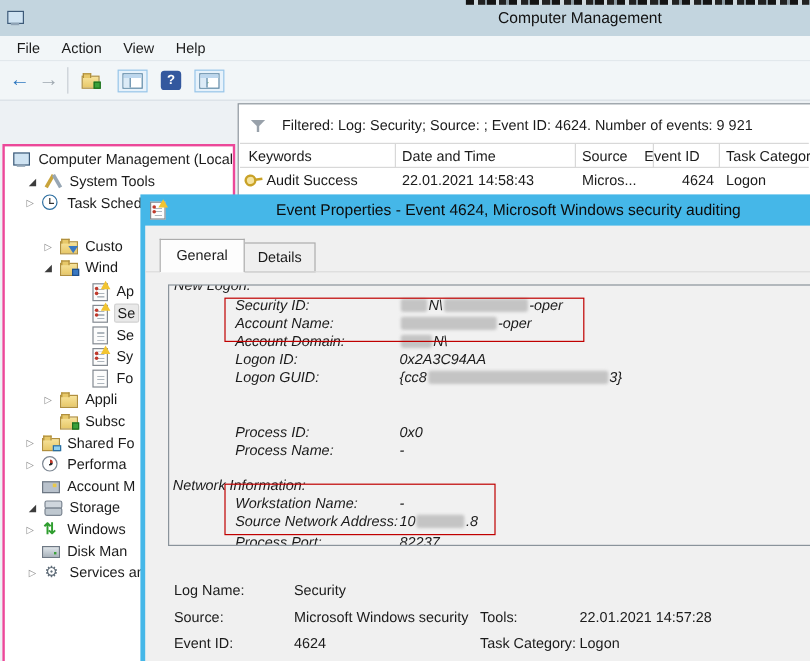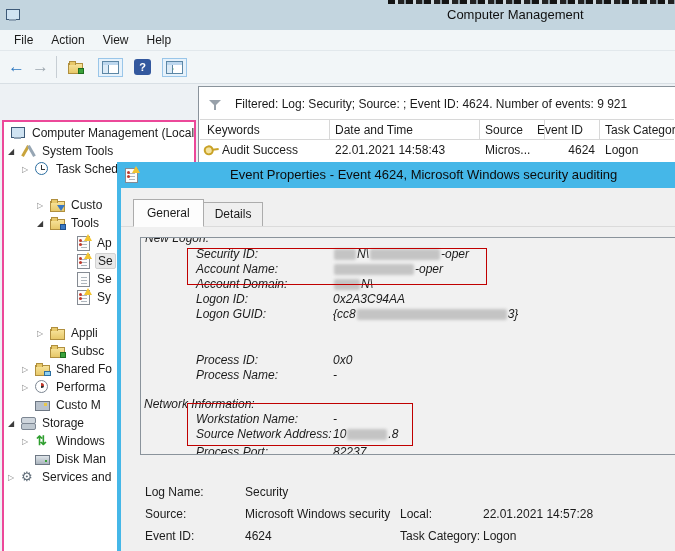--- a/index.html
+++ b/index.html
@@ -5,21 +5,21 @@
   * { margin:0; padding:0; box-sizing:border-box; }
   html,body { width:675px; height:551px; overflow:hidden; }
   body { font-family:"Liberation Sans", sans-serif; font-size:12px; color:#1b1b1b;
          background:#EDF1F4; position:relative; }
   .abs { position:absolute; }
 
   
   .titlebar { left:0; top:0; width:675px; height:30px; background:#C3D5DF; }
   .top-sliver { left:388px; top:0; width:287px; height:4px;
     background:repeating-linear-gradient(90deg,#141414 0 7px,#cfd9de 7px 10px,#222 10px 16px,#8d9ba3 16px 18px); }
-  .win-title { left:415px; top:0; height:30px; line-height:30px; font-size:13px; color:#101010;margin-left:32px; }
+  .win-title { left:415px; top:0; height:30px; line-height:30px; font-size:13px; color:#101010; }
   .menubar { left:0; top:30px; width:675px; height:21px; background:#F2F6F8; border-bottom:1px solid #E2E8EC;
              display:flex; align-items:center; padding-left:5px; }
   .menu-item { padding:0 9px; height:21px; line-height:21px; cursor:default; }
   .toolbar { left:0; top:51px; width:675px; height:33px; background:#F2F6F8; border-bottom:1px solid #D8DFE4;
              display:flex; align-items:center; gap:7px; padding-left:8px; }
   .tb-sep { width:1px; height:22px; background:#C7CED4; }
   .nav-arrow { font-size:17px; font-weight:bold; line-height:22px; }
   .nav-back { color:#2E78C0; } .nav-fwd { color:#9FA8B0; }
   .tb-btn { padding:2px 3px; border:1px solid transparent; display:flex; align-items:center; }
   .tb-btn.active { border:1px solid #9AC6E9; background:#E7F2FB; }
@@ -36,21 +36,21 @@
   .tree-panel { left:2px; top:73px; width:194px; height:465px; background:#fff; border:2px solid #ec4899;margin-top:47px; }
   .list-panel { left:198px; top:86px; width:478px; height:465px; background:#fff; border:1px solid #8A939B; }
 
   
   .tree-row { position:absolute; left:1px; right:1px; height:18px; display:flex; align-items:center; white-space:nowrap; }
   .exp { width:13px; flex:none; font-size:8px; color:#3c3c3c; text-align:left; }
   .exp.col::before { content:"▷"; color:#8a8a8a; }
   .exp.open::before { content:"◢"; color:#3c3c3c; }
   .lbl { padding:0 2px; }
   .sel .lbl { background:#E9E9E9; border:1px solid #D2D2D2; border-radius:2px; }
-  .d0 { padding-left:6px; } .d1 { padding-left:3px; } .d2 { padding-left:17px; }
+  .d0 { padding-left:6px; } .d1 { padding-left:19px; } .d2 { padding-left:17px; }
   .d3 { padding-left:32px; } .d4 { padding-left:58px; }
 
   
   .ic { width:15px; height:14px; position:relative; display:inline-block; flex:none; margin-right:4px; }
   .ic::before,.ic::after { content:""; position:absolute; }
   .ic-computer::before { left:0; top:1px; width:12px; height:9px; background:#CFE3F2; border:1px solid #3D5A78; }
   .ic-computer::after { left:3px; top:11px; width:7px; height:2px; background:#8FA3B5; }
   .ic-tools::before { left:3px; top:1px; width:3px; height:12px; background:#C9A43C; transform:rotate(30deg); }
   .ic-tools::after { left:9px; top:1px; width:3px; height:12px; background:#97A6B4; transform:rotate(-30deg); }
   .ic-clock::before { left:0; top:0; width:11px; height:11px; background:#fff; border:1px solid #2C6EA0; border-radius:50%; }
@@ -172,21 +172,21 @@
       <span class="ic ic-folder">
         <i class="funnel-b"></i>
       </span>
       <span class="lbl">Custo</span>
     </div>
   <div class="tree-row d3" style="top:92px">
       <span class="exp open"></span>
       <span class="ic ic-folder">
         <i class="badge"></i>
       </span>
-      <span class="lbl">Tools</span>
+      <span class="lbl">Wind</span>
     </div>
   <div class="tree-row d4" style="top:112px">
       <span class="exp"></span>
       <span class="ic ic-page ic-dots">
         <i class="warn"></i>
       </span>
       <span class="lbl">Ap</span>
     </div>
   <div class="tree-row d4 sel" style="top:130px">
       <span class="exp"></span>
@@ -200,20 +200,25 @@
       <span class="ic ic-page"></span>
       <span class="lbl">Se</span>
     </div>
   <div class="tree-row d4" style="top:166px">
       <span class="exp"></span>
       <span class="ic ic-page ic-dots">
         <i class="warn"></i>
       </span>
       <span class="lbl">Sy</span>
     </div>
+  <div class="tree-row d4" style="top:184px">
+      <span class="exp"></span>
+      <span class="ic ic-page"></span>
+      <span class="lbl">Fo</span>
+    </div>
   <div class="tree-row d3" style="top:202px">
       <span class="exp col"></span>
       <span class="ic ic-folder"></span>
       <span class="lbl">Appli</span>
     </div>
   <div class="tree-row d3" style="top:220px">
       <span class="exp"></span>
       <span class="ic ic-folder">
         <i class="badge green"></i>
       </span>
@@ -227,21 +232,21 @@
   <div class="tree-row d2" style="top:238px">
       <span class="exp col"></span>
       <span class="ic ic-folder">
         <i class="share-b"></i>
       </span>
       <span class="lbl">Shared Fo</span>
     </div>
   <div class="tree-row d2" style="top:274px">
       <span class="exp"></span>
       <span class="ic ic-devmgr"></span>
-      <span class="lbl">Custo M</span>
+      <span class="lbl">Account M</span>
     </div>
   <div class="tree-row d1" style="top:292px">
       <span class="exp open"></span>
       <span class="ic ic-storage"></span>
       <span class="lbl">Storage</span>
     </div>
   <div class="tree-row d2" style="top:310px">
       <span class="exp col"></span>
       <span class="ic ic-backup"></span>
       <span class="lbl">Windows</span>
@@ -333,21 +338,21 @@
       <span class="drow" style="left:192px;top:207px">82237</span>
     </div>
 
     <div class="redbox" style="left:66px;top:60px;width:300px;height:37px"></div>
     <div class="redbox" style="left:66px;top:215px;width:226px;height:43px"></div>
 
     <span class="foot-lbl" style="left:24px;top:297px">Log Name:</span>
     <span class="foot-lbl" style="left:124px;top:297px">Security</span>
     <span class="foot-lbl" style="left:24px;top:319px">Source:</span>
     <span class="foot-lbl" style="left:124px;top:319px">Microsoft Windows security</span>
-    <span class="foot-lbl" style="left:279px;top:319px">Local:</span>
+    <span class="foot-lbl" style="left:279px;top:319px">Tools:</span>
     <span class="foot-lbl" style="left:362px;top:319px">22.01.2021 14:57:28</span>
     <span class="foot-lbl" style="left:24px;top:341px">Event ID:</span>
     <span class="foot-lbl" style="left:124px;top:341px">4624</span>
     <span class="foot-lbl" style="left:279px;top:341px">Task Category:</span>
     <span class="foot-lbl" style="left:362px;top:341px">Logon</span>
 
   </div>
 </div>
 
 </body></html>

